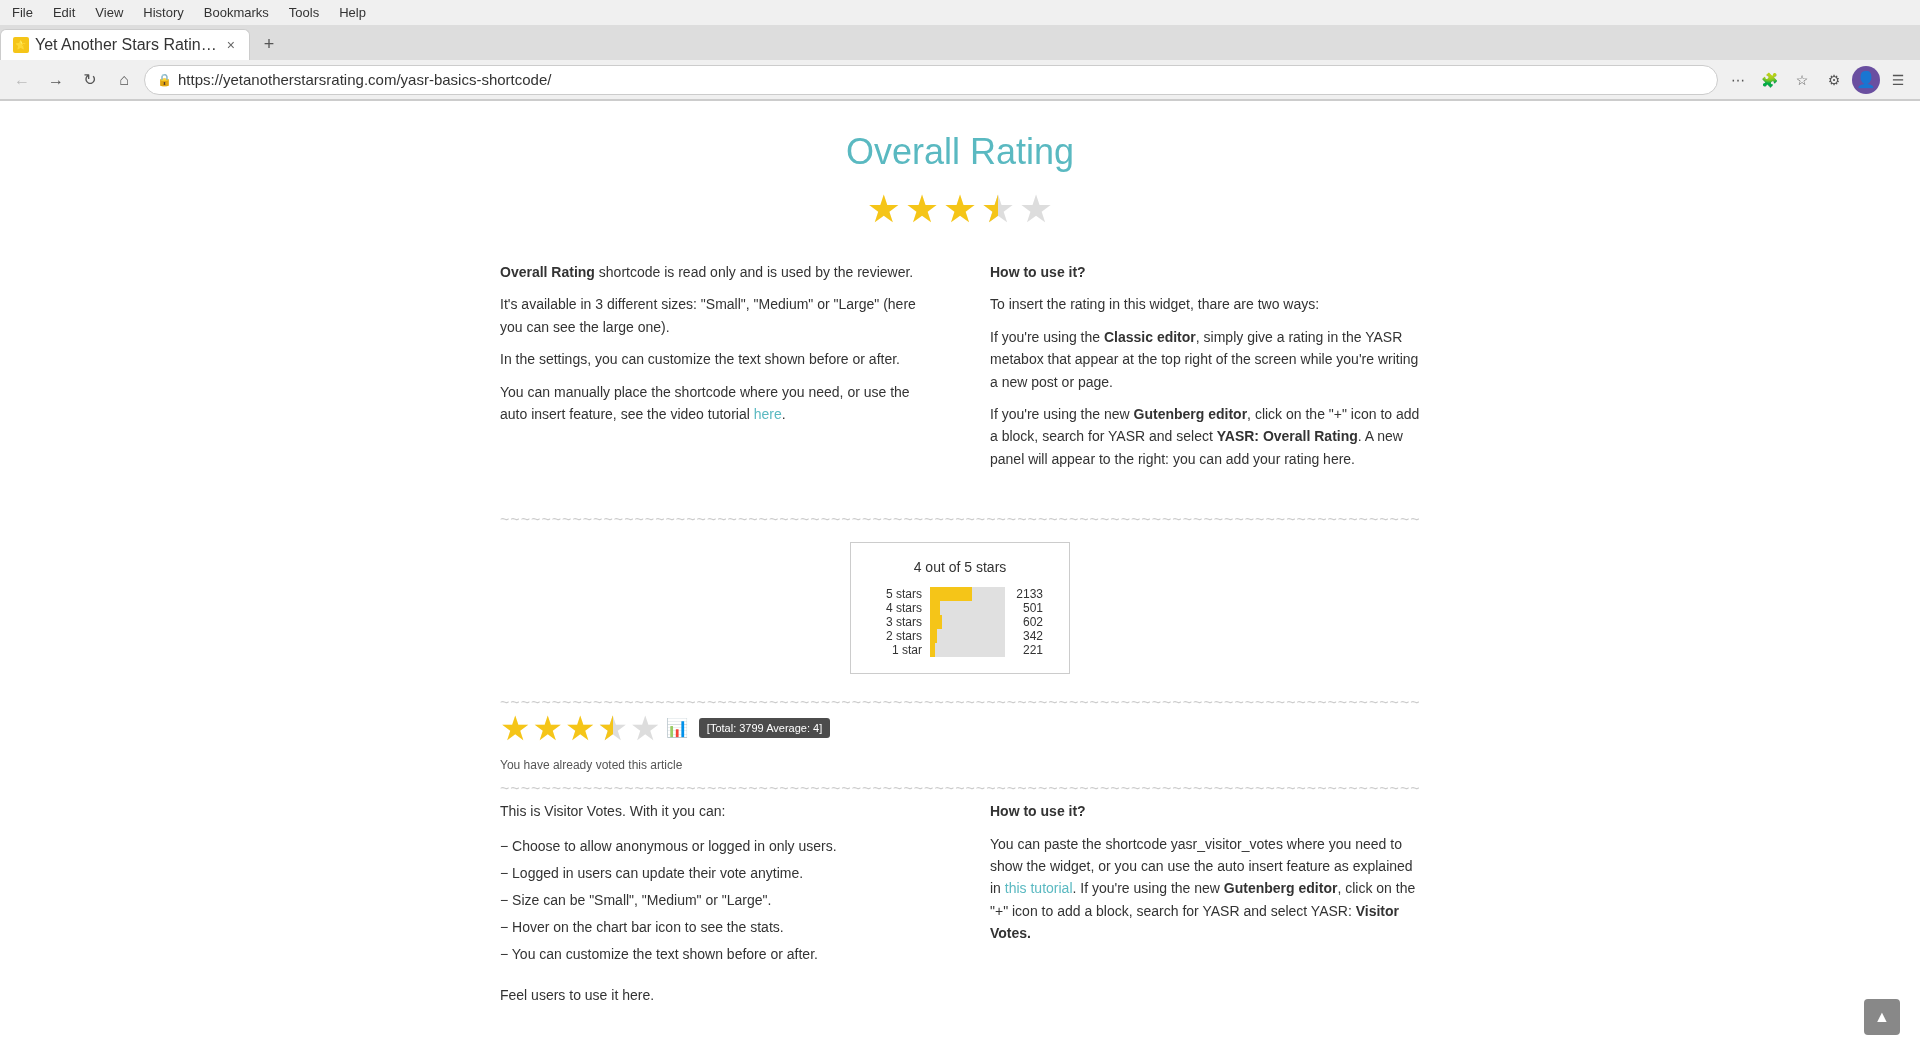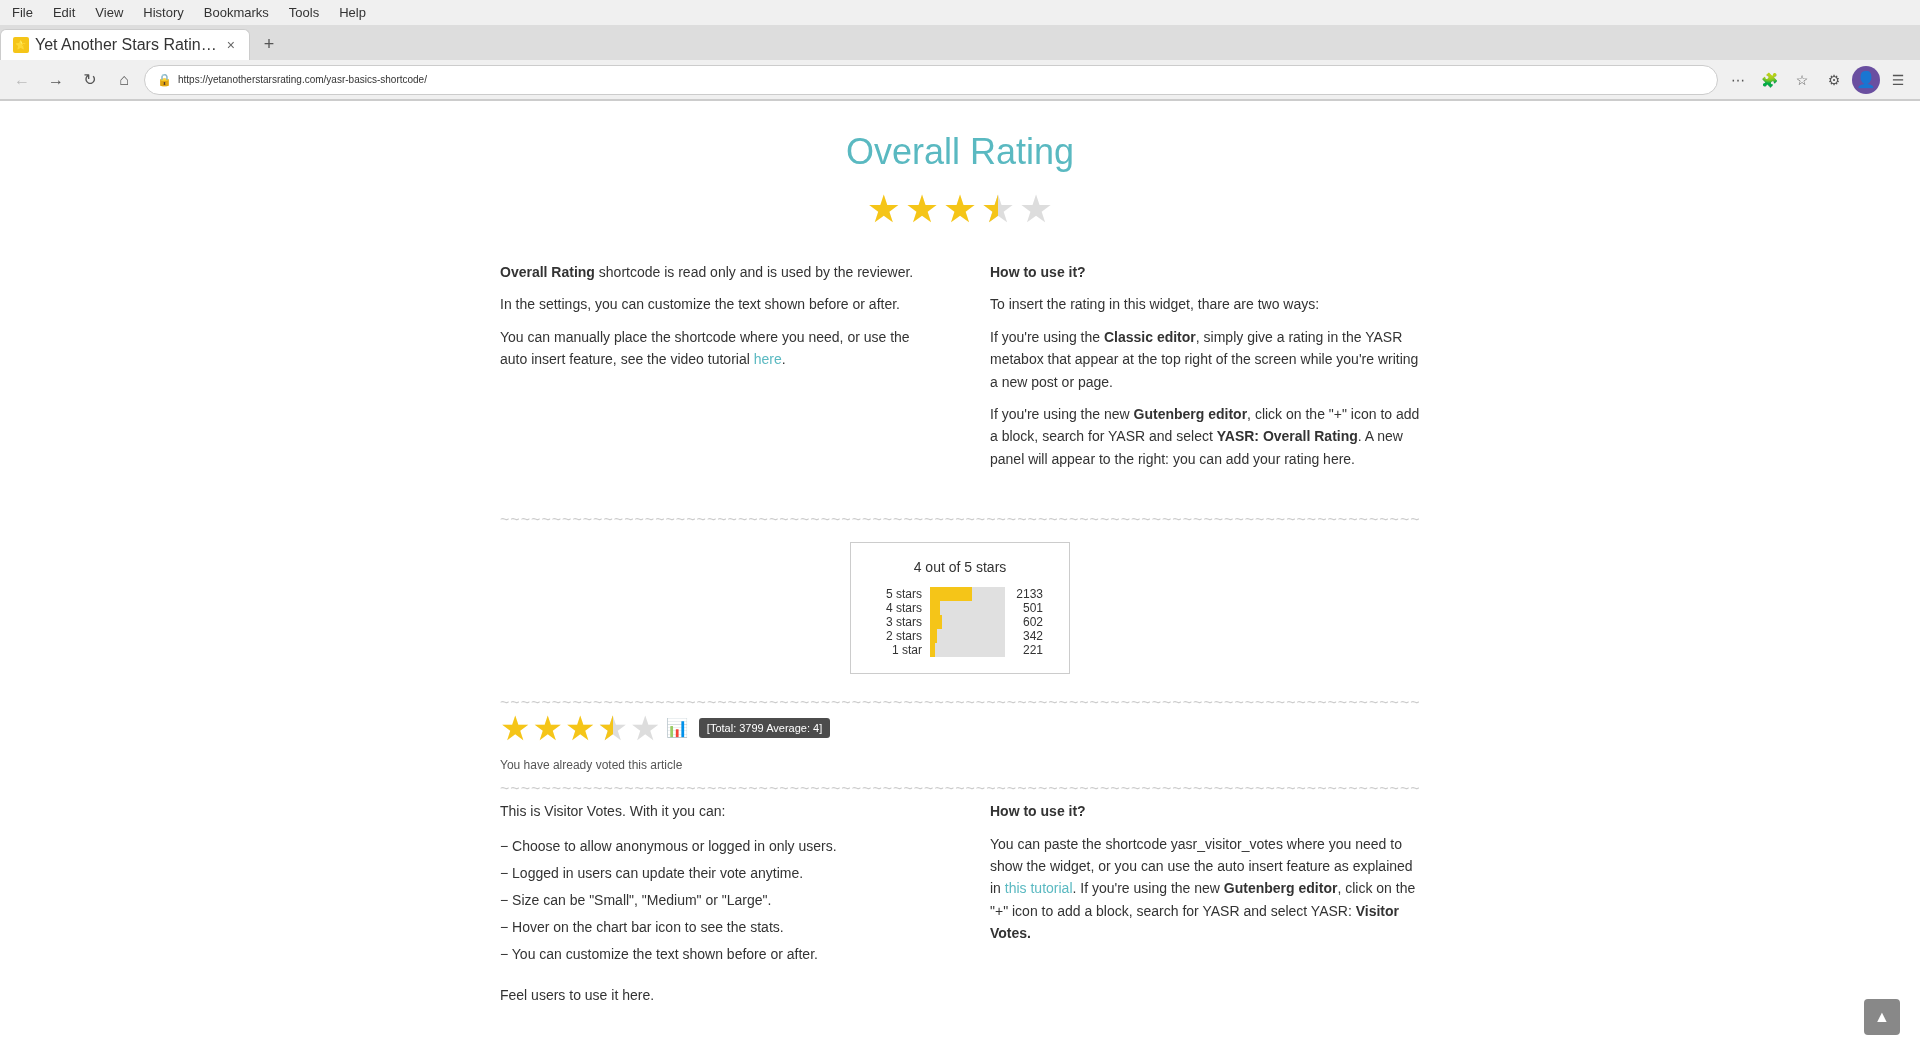--- a/index.html
+++ b/index.html
@@ -13,21 +13,21 @@
     .browser-tab { display: flex; align-items: center; gap: 6px; background: #fff; border-top-left-radius: 6px; border-top-right-radius: 6px; padding: 0 12px; min-width: 200px; max-width: 250px; font-size: 12px; border: 1px solid #ccc; border-bottom: none; position: relative; }
     .tab-favicon { width: 16px; height: 16px; background: #f5c518; border-radius: 2px; display: flex; align-items: center; justify-content: center; font-size: 9px; }
     .tab-title { flex: 1; overflow: hidden; text-overflow: ellipsis; white-space: nowrap; font-size: 16px; }
     .tab-close { cursor: pointer; font-size: 14px; color: #666; padding: 2px; border-radius: 3px; }
     .tab-new { display: flex; align-items: center; justify-content: center; width: 30px; font-size: 18px; cursor: pointer; color: #555; margin-left: 4px; align-self: center; }
     .browser-nav-bar { display: flex; align-items: center; gap: 6px; padding: 4px 8px; background: #f0f0f0; border-bottom: 1px solid #ccc; height: 40px; }
     .nav-btn { width: 28px; height: 28px; border-radius: 50%; border: none; background: transparent; cursor: pointer; display: flex; align-items: center; justify-content: center; font-size: 16px; color: #555; }
     .nav-btn.disabled { color: #bbb; cursor: default; }
     .address-bar-container { flex: 1; display: flex; align-items: center; background: #fff; border: 1px solid #ccc; border-radius: 20px; padding: 4px 12px; gap: 6px; height: 30px; }
     .address-lock { color: #2a7a2a; font-size: 12px; }
-    .address-url { flex: 1; font-size: 10px; color: #333; outline: none; border: none; background: transparent; }
+    .address-url { flex: 1; font-size: 15px; color: #333; outline: none; border: none; background: transparent; }
     .nav-right-icons { display: flex; align-items: center; gap: 4px; }
     .nav-icon-btn { width: 28px; height: 28px; border-radius: 50%; border: none; background: transparent; cursor: pointer; display: flex; align-items: center; justify-content: center; font-size: 14px; color: #555; }
 
     
     .page-content { max-width: 960px; margin: 0 auto; padding: 30px 20px; }
 
     
     .overall-rating-section { text-align: center; margin-bottom: 30px; }
     .overall-rating-title { font-size: 36px; color: #5ab9c1; font-weight: normal; margin-bottom: 14px; }
     .stars-display { display: flex; justify-content: center; gap: 4px; margin-bottom: 20px; }
@@ -129,20 +129,21 @@
       </span>
       <span class="star star-empty">★</span>
     </div>
   </div>
 
   <div class="two-col">
     <div class="col-left section-text">
       <p>
         <strong>Overall Rating</strong><span> shortcode is read only and is used by the reviewer.</span>
       </p>
+      <p>It's available in 3 different sizes: "Small", "Medium" or "Large" (here you can see the large one).</p>
       <p>In the settings, you can customize the text shown before or after.</p>
       <p>
         <span>You can manually place the shortcode where you need, or use the auto insert feature, see the video tutorial </span><a href="#">here</a><span>.</span>
       </p>
     </div>
     <div class="col-right section-text">
       <p class="how-to-title">How to use it?</p>
       <p>To insert the rating in this widget, thare are two ways:</p>
       <p>
         <span>If you're using the </span><strong>Classic editor</strong><span>, simply give a rating in the YASR metabox that appear at the top right of the screen while you're writing a new post or page.</span>

